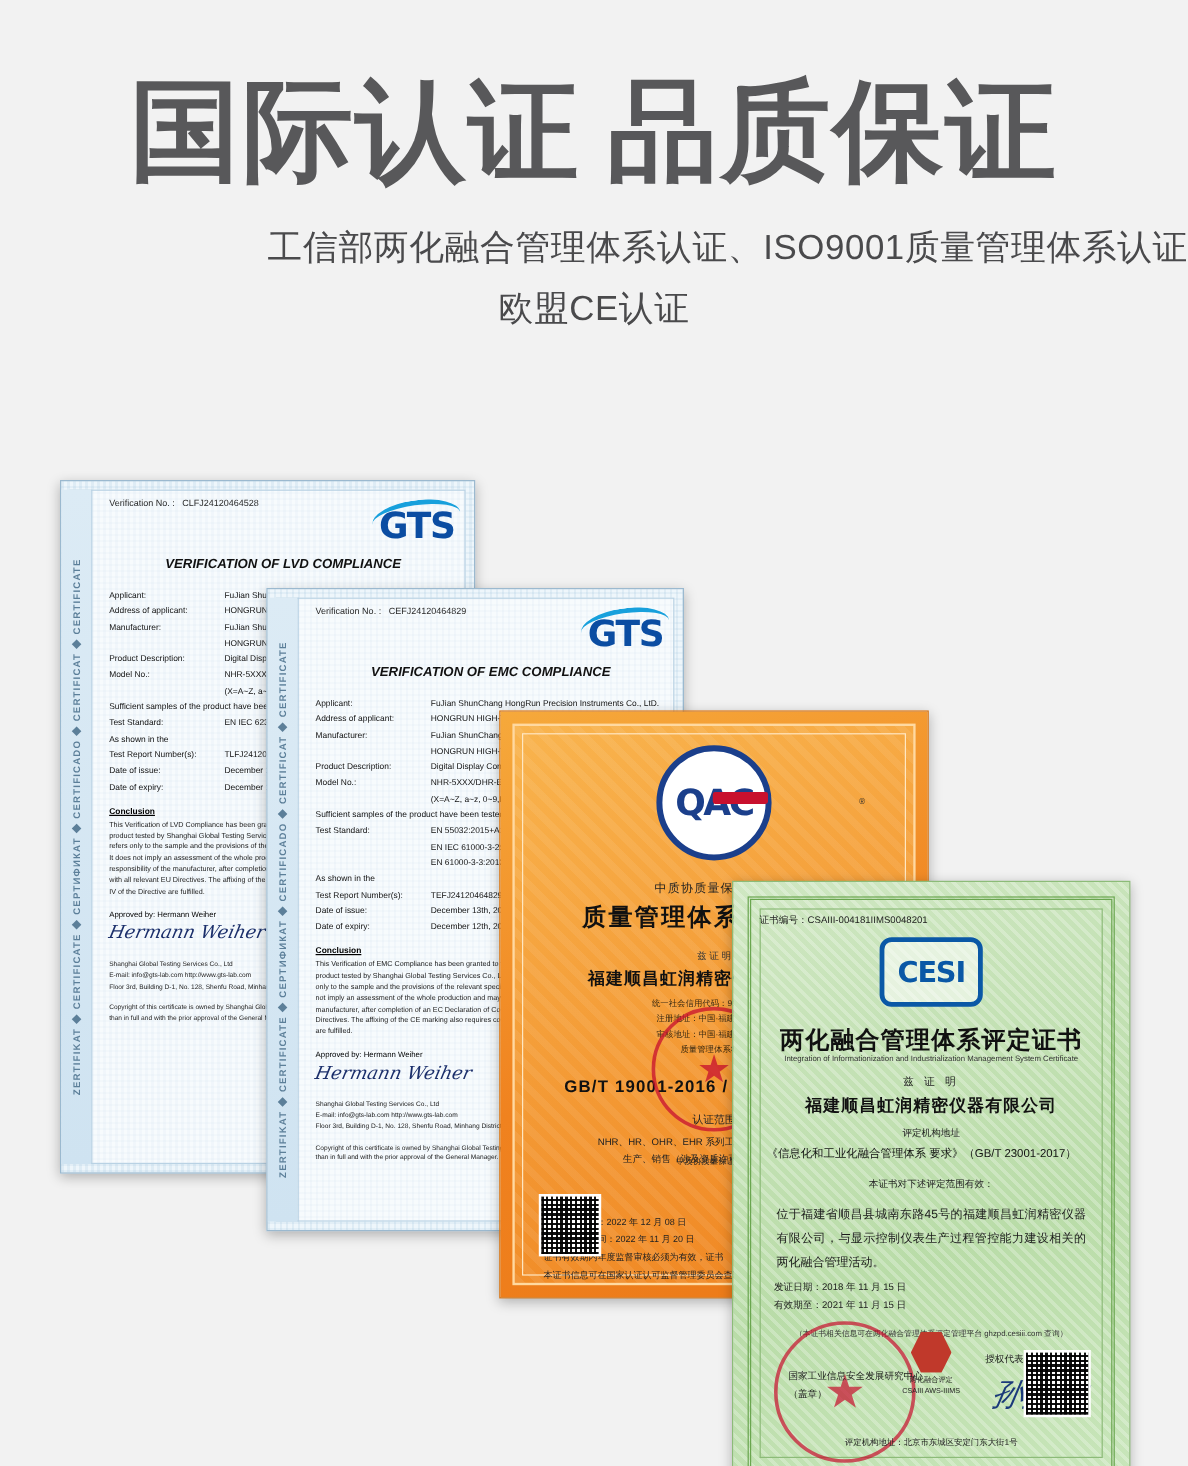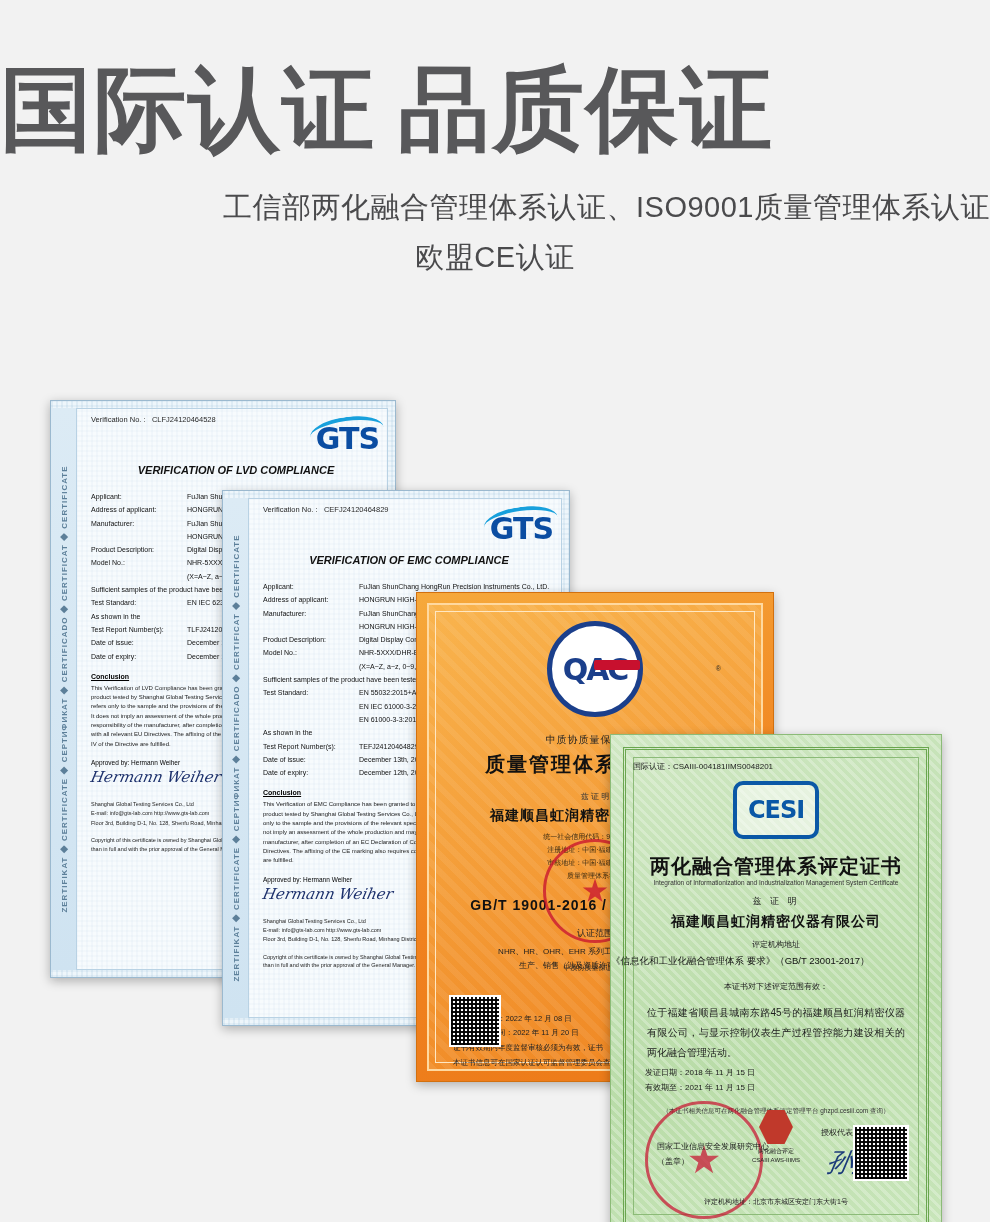--- a/index.html
+++ b/index.html
@@ -8,21 +8,21 @@
     width: 990px; height: 1222px;
     background: #f2f2f2;
     font-family: "Liberation Sans", sans-serif;
     position: relative;
     overflow: hidden;
   }
   .page { position:relative; width:990px; height:1222px; }
 
   
   .headline {
-    text-align:left;
+    text-align:center;
     font-size: 92px;
     font-weight: 900;
     letter-spacing: 2px;
     color:#58585a;
     margin: 62px 0 0 0;
     line-height: 1.05;
     font-family: "DejaVu Sans", "Liberation Sans", sans-serif;
   }
   .headline .sp { display:inline-block; width:22px; }
   .subline {
@@ -192,21 +192,21 @@
     width:86px;height:58px;border:4px solid #0a58a6;border-radius:10px;
     display:flex;align-items:center;justify-content:center;
     background:rgba(255,255,255,.55);
   }
   .cesi-logo span{font-size:24px;font-weight:900;color:#0a58a6;letter-spacing:-1px;font-family:"DejaVu Sans",sans-serif;}
   .cesi-t1{position:absolute;left:0;right:0;top:118px;text-align:center;font-size:20px;font-weight:900;color:#111;letter-spacing:1px;}
   .cesi-t2{position:absolute;left:0;right:0;top:144px;text-align:center;font-size:6.5px;color:#333;}
   .cesi-t3{position:absolute;left:0;right:0;top:160px;text-align:center;font-size:9px;color:#222;letter-spacing:3px;}
   .cesi-company{position:absolute;left:0;right:0;top:178px;text-align:center;font-size:14px;font-weight:700;color:#111;letter-spacing:1px;}
   .cesi-sys{position:absolute;left:0;right:0;top:204px;text-align:center;font-size:8px;color:#222;}
-  .cesi-std{position:absolute;left:0;right:16px;top:220px;text-align:left;font-size:9.5px;color:#111;}
+  .cesi-std{position:absolute;left:0;right:16px;top:220px;text-align:center;font-size:9.5px;color:#111;}
   .cesi-note{position:absolute;left:0;right:0;top:246px;text-align:center;font-size:8px;color:#222;}
   .cesi-body{position:absolute;left:36px;right:36px;top:268px;font-size:10px;color:#1c1c1c;line-height:2.0;text-align:justify;}
   .cesi-dates{position:absolute;left:34px;top:330px;font-size:8px;color:#1c1c1c;line-height:1.9;}
   .cesi-q{position:absolute;left:0;right:0;top:372px;text-align:center;font-size:6.5px;color:#333;}
   .cesi-sigk{position:absolute;right:56px;top:392px;font-size:8px;color:#1c1c1c;}
   .cesi-sign{
     position:absolute;right:36px;top:410px;
     font-family:"DejaVu Serif","Liberation Serif",serif;font-style:italic;
     font-size:26px;color:#1b3a7a; transform:skewX(-10deg);
   }
@@ -456,21 +456,21 @@
       </div>
     </div>
   </div>
 
   <div class="cert cesi" style="left:610px; top:672px; width:332px; height:504px;">
     <div class="inner">
       <div class="inner2"></div>
     </div>
 
     <div class="cesi-no">
-      <span>国际认证：</span><span>CSAIII-004181IIMS0048201</span>
+      <span>证书编号：</span><span>CSAIII-004181IIMS0048201</span>
     </div>
 
     <div class="cesi-logo">
       <span>CESI</span>
     </div>
 
     <div class="cesi-t1">两化融合管理体系评定证书</div>
     <div class="cesi-t2">Integration of Informationization and Industrialization Management System Certificate</div>
     <div class="cesi-t3">兹 证 明</div>
     <div class="cesi-company">福建顺昌虹润精密仪器有限公司</div>

